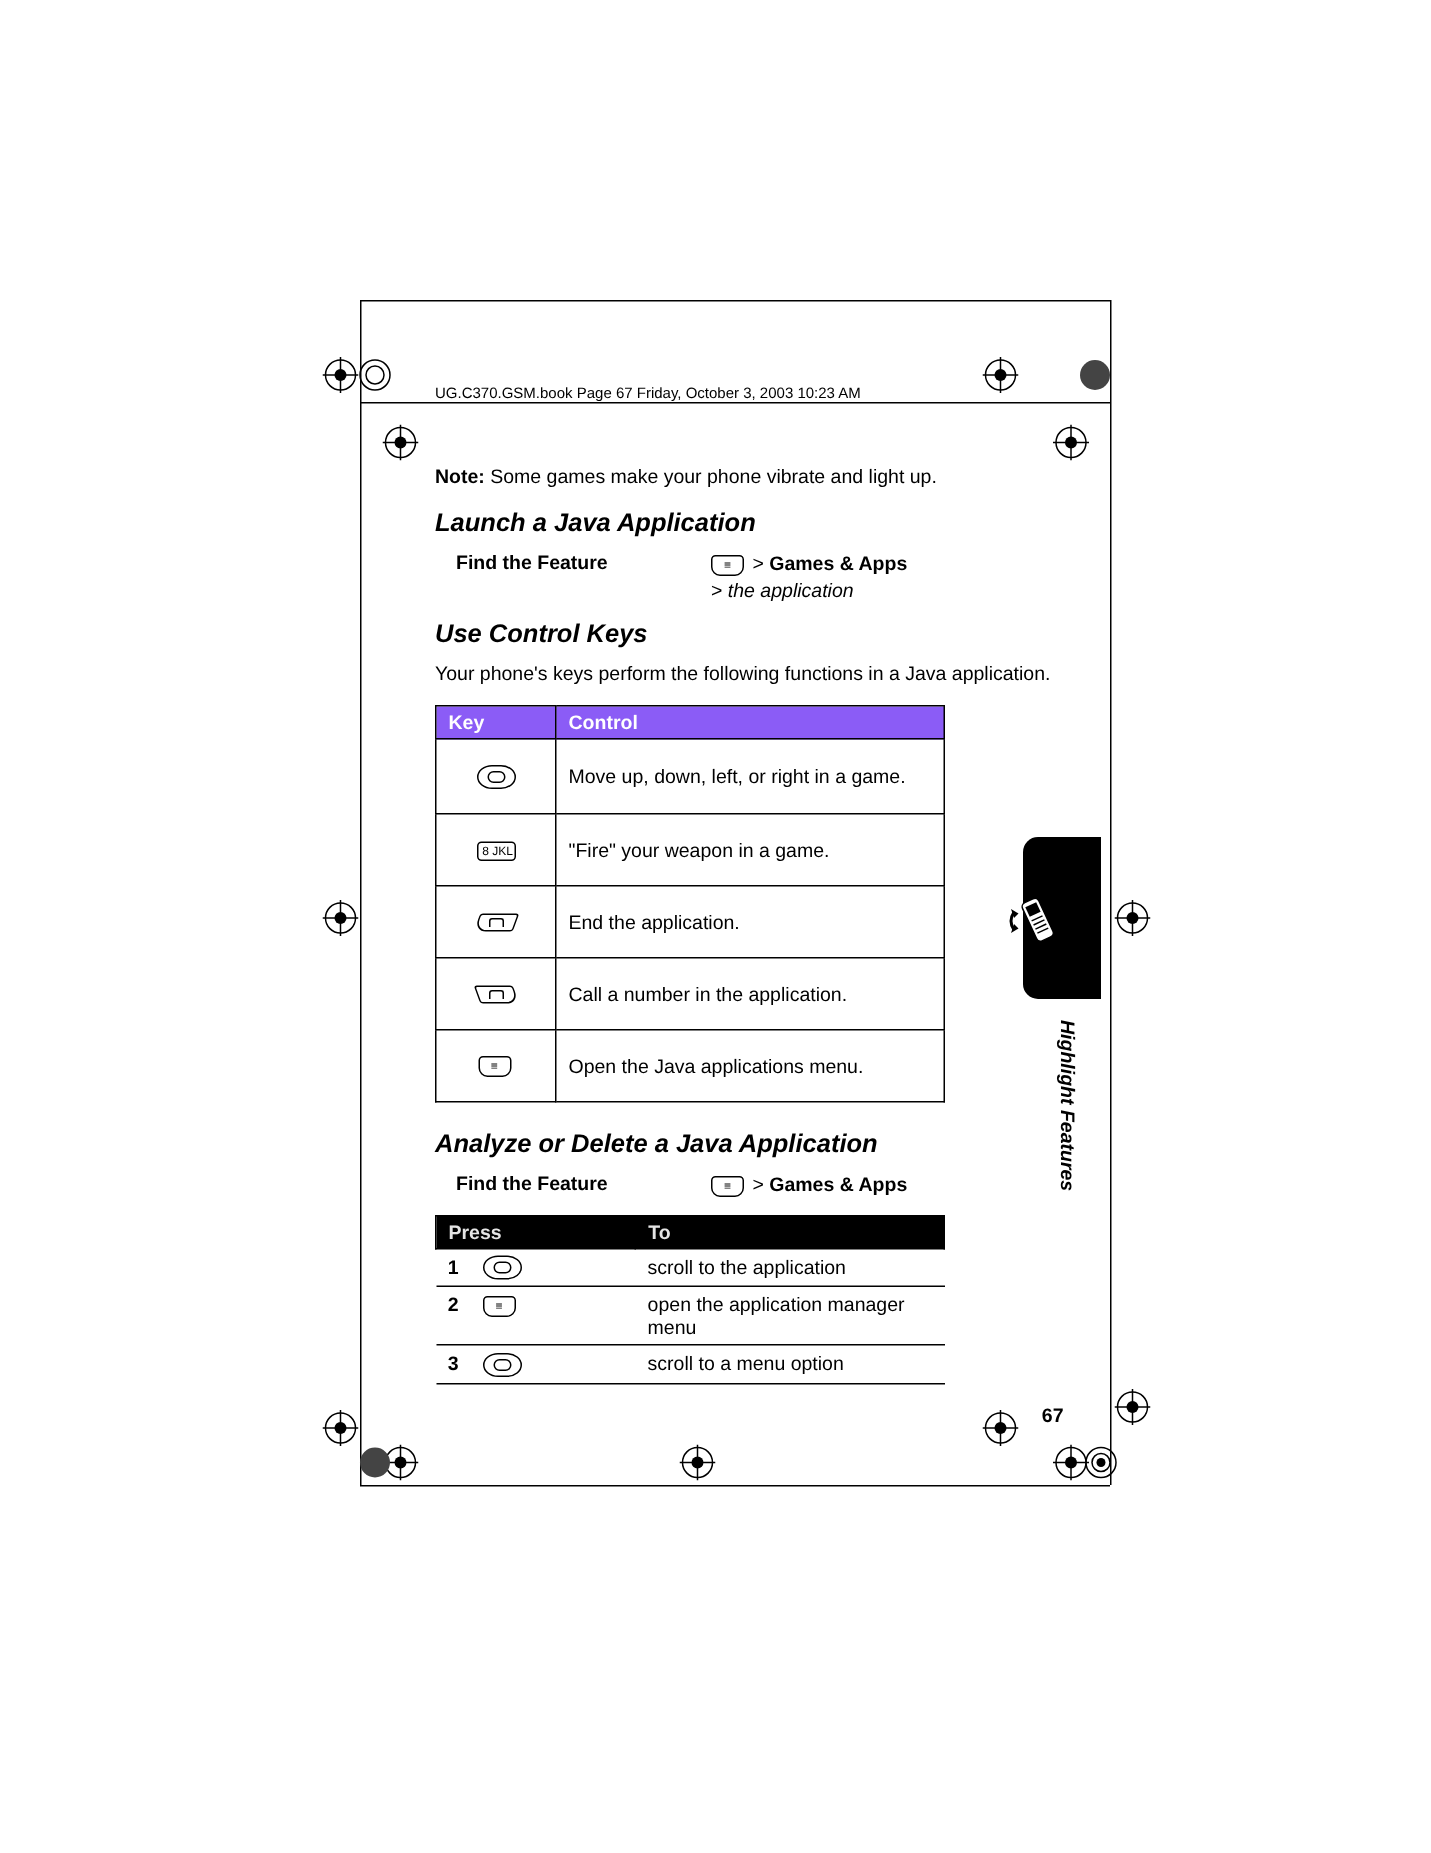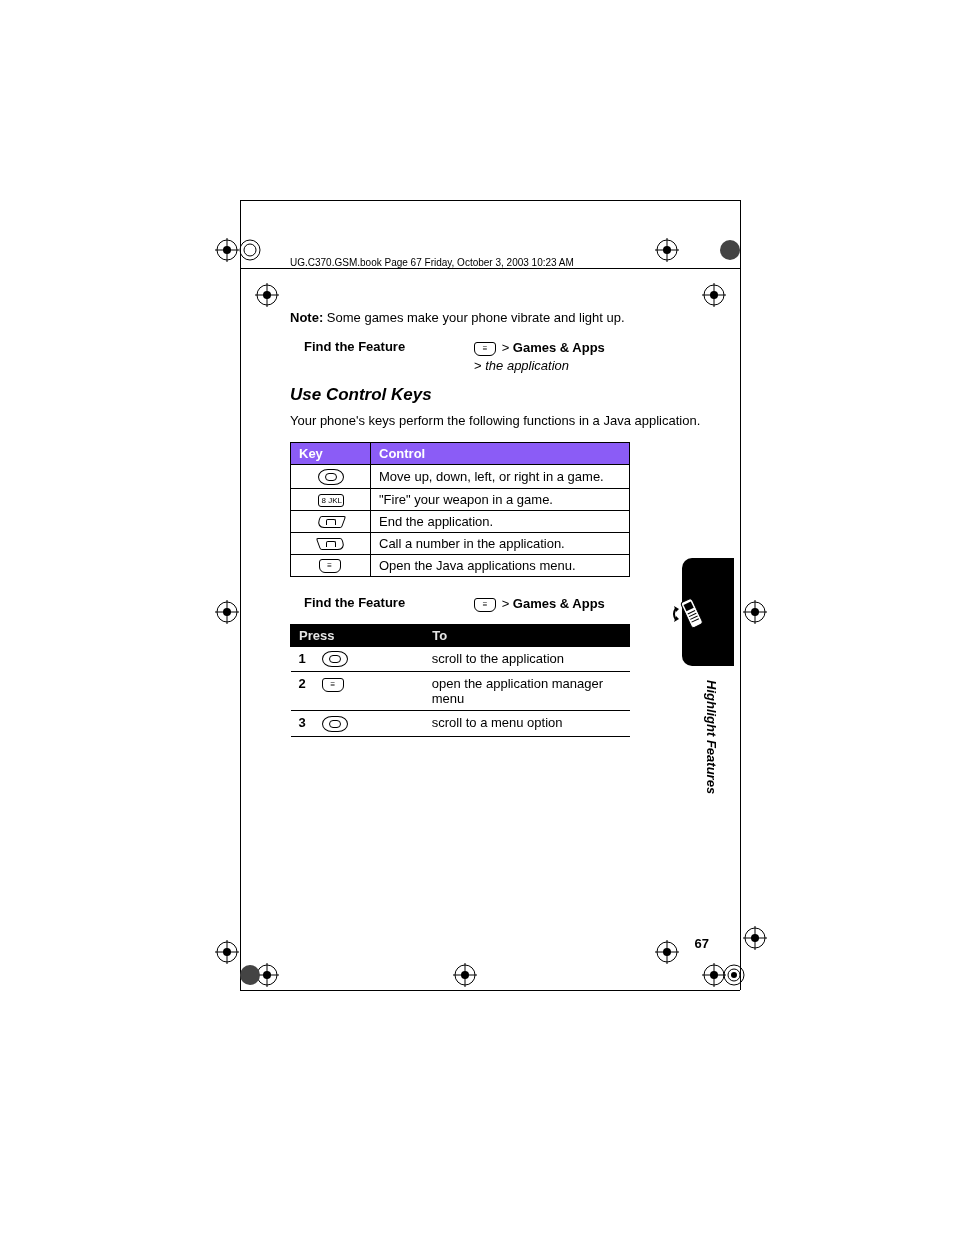--- a/index.html
+++ b/index.html
@@ -82,21 +82,21 @@
     color: #fff;
     font-weight: bold;
     font-size: 13px;
     text-align: left;
     padding: 3px 8px;
     border: 1px solid #000;
   }
   table.key-table td {
     border: 1px solid #000;
     font-size: 13px;
-    padding: 3px 8px;
+    padding: 16px 8px;
     vertical-align: middle;
   }
   table.key-table td:first-child {
     text-align: center;
     width: 80px;
   }
   table.press-table {
     border-collapse: collapse;
     width: 340px;
   }
@@ -372,20 +372,21 @@
       <circle cx="12" cy="12" r="3" fill="#000"></circle>
     </svg>
 </div>
 
 <div class="page">
 
   <div class="note">
     <b>Note:</b><span> Some games make your phone vibrate and light up.</span>
   </div>
 
+  <div class="section-title">Launch a Java Application</div>
 
   <div class="find-feature-row">
     <div class="find-feature-label">Find the Feature</div>
     <div class="find-feature-path">
       <span class="menu-key">≡</span>
       <span>&gt;</span>
       <span class="path-bold">Games &amp; Apps</span><br>
       <span>&gt;</span>
       <span class="path-italic">the application</span>
     </div>
@@ -417,20 +418,21 @@
       <td><span class="send-key"></span></td>
       <td>Call a number in the application.</td>
     </tr>
     <tr>
       <td><span class="menu-key">≡</span></td>
       <td>Open the Java applications menu.</td>
     </tr>
   </tbody>
     </table>
 
+  <div class="section-title">Analyze or Delete a Java Application</div>
 
   <div class="find-feature-row">
     <div class="find-feature-label">Find the Feature</div>
     <div class="find-feature-path">
       <span class="menu-key">≡</span>
       <span>&gt;</span>
       <span class="path-bold">Games &amp; Apps</span>
     </div>
   </div>
 

